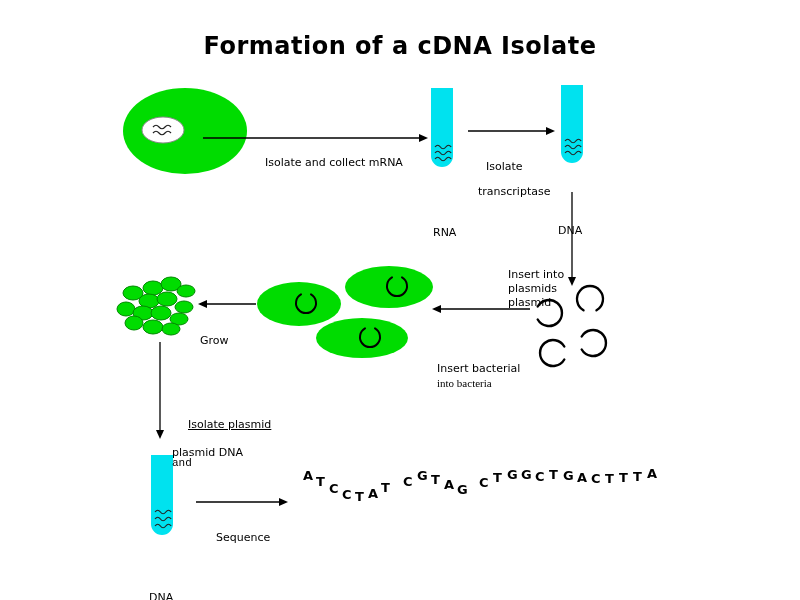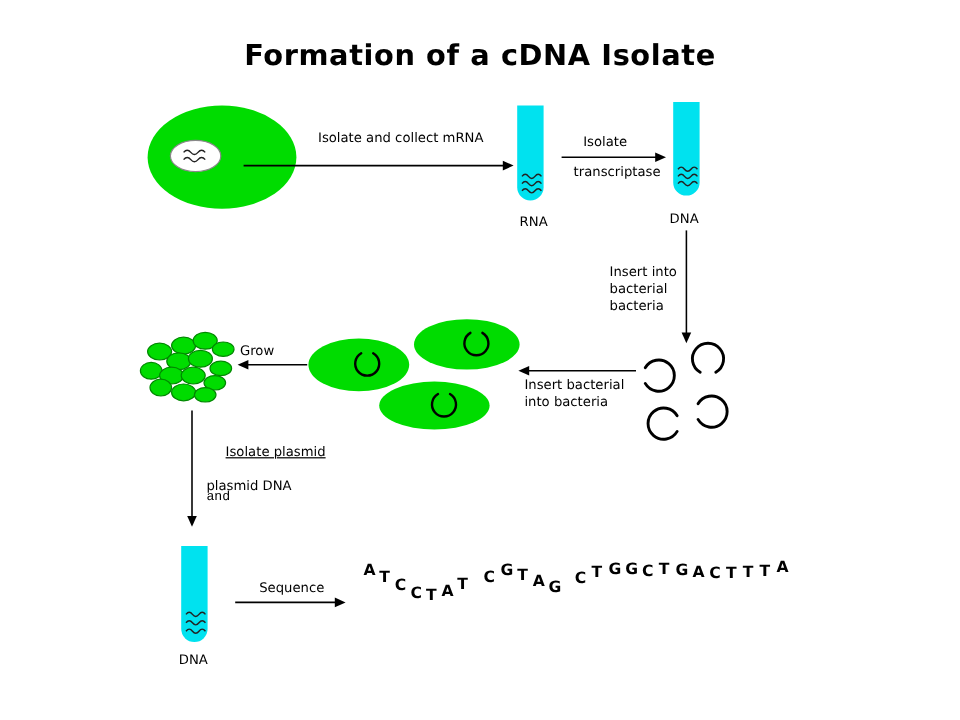--- a/index.html
+++ b/index.html
@@ -3,21 +3,21 @@
 <meta charset="utf-8">
 <style>
   * { margin:0; padding:0; box-sizing:border-box; }
   :root { --green:#00dc00; --cyan:#00e2ef; }
   html,body { width:800px; height:600px; background:#fff; }
   body { font-family:"DejaVu Sans", sans-serif; position:relative; overflow:hidden; }
   .stage { position:absolute; left:0; top:0; width:800px; height:600px; background:#fff; }
   svg.canvas { position:absolute; left:0; top:0; }
   .title { position:absolute; top:32px; left:0; width:100%; text-align:center;
            font-size:24px; font-weight:bold; color:#000; letter-spacing:0.5px; }
-  .lbl { position:absolute; font-size:11px; color:#000; white-space:nowrap; line-height:14px; }
+  .lbl { position:absolute; font-size:11px; color:#000; white-space:nowrap; line-height:14px;margin-top:48px; }
   .seq-letter { position:absolute; font-size:13px; font-weight:bold; color:#000; }
   .green-fill { fill:var(--green); }
   .cyan-fill  { fill:var(--cyan); }
   .arrow-line { stroke:#000; stroke-width:1.3; fill:none; }
   .arrow-head { fill:#000; stroke:none; }
   .squiggle   { stroke:#222; stroke-width:1.2; fill:none; }
   .plasmid    { stroke:#000; stroke-width:2.4; fill:none; stroke-linecap:round; }
   .plasmid-sm { stroke:#000; stroke-width:2; fill:none; stroke-linecap:round; }
   .colony     { stroke:#008800; stroke-width:1; }
 </style>
@@ -129,25 +129,25 @@
 
   <div class="lbl" style="left:265px; top:108px;">Isolate and collect mRNA</div>
 
   <div class="lbl" style="left:486px; top:112px;">Isolate</div>
   <div class="lbl" style="left:478px; top:137px;">transcriptase</div>
 
   <div class="lbl" style="left:433px; top:178px;">RNA</div>
   <div class="lbl" style="left:558px; top:176px;">DNA</div>
 
   <div class="lbl" style="left:508px; top:220px;">Insert into</div>
-  <div class="lbl" style="left:508px; top:234px;">bacterial</div>
-  <div class="lbl" style="left:508px; top:248px;">bacteria</div>
+  <div class="lbl" style="left:508px; top:234px;">plasmids</div>
+  <div class="lbl" style="left:508px; top:248px;">plasmid</div>
 
   <div class="lbl" style="left:437px; top:314px;">Insert bacterial</div>
-  <div class="lbl" style="left:437px; top:328px;">into bacteria</div>
+  <div class="lbl" style="left:437px; top:328px;font-family:Liberation Serif, serif;">into bacteria</div>
 
   <div class="lbl" style="left:200px; top:286px;">Grow</div>
 
   <div class="lbl" style="left:188px; top:370px;text-decoration:underline;">Isolate plasmid</div>
   <div class="lbl" style="left:172px; top:408px;font-family:Liberation Mono, monospace;">and</div>
   <div class="lbl" style="left:172px; top:398px;">plasmid DNA</div>
 
   <div class="lbl" style="left:149px; top:543px;">DNA</div>
 
   <div class="lbl" style="left:216px; top:483px;">Sequence</div>

